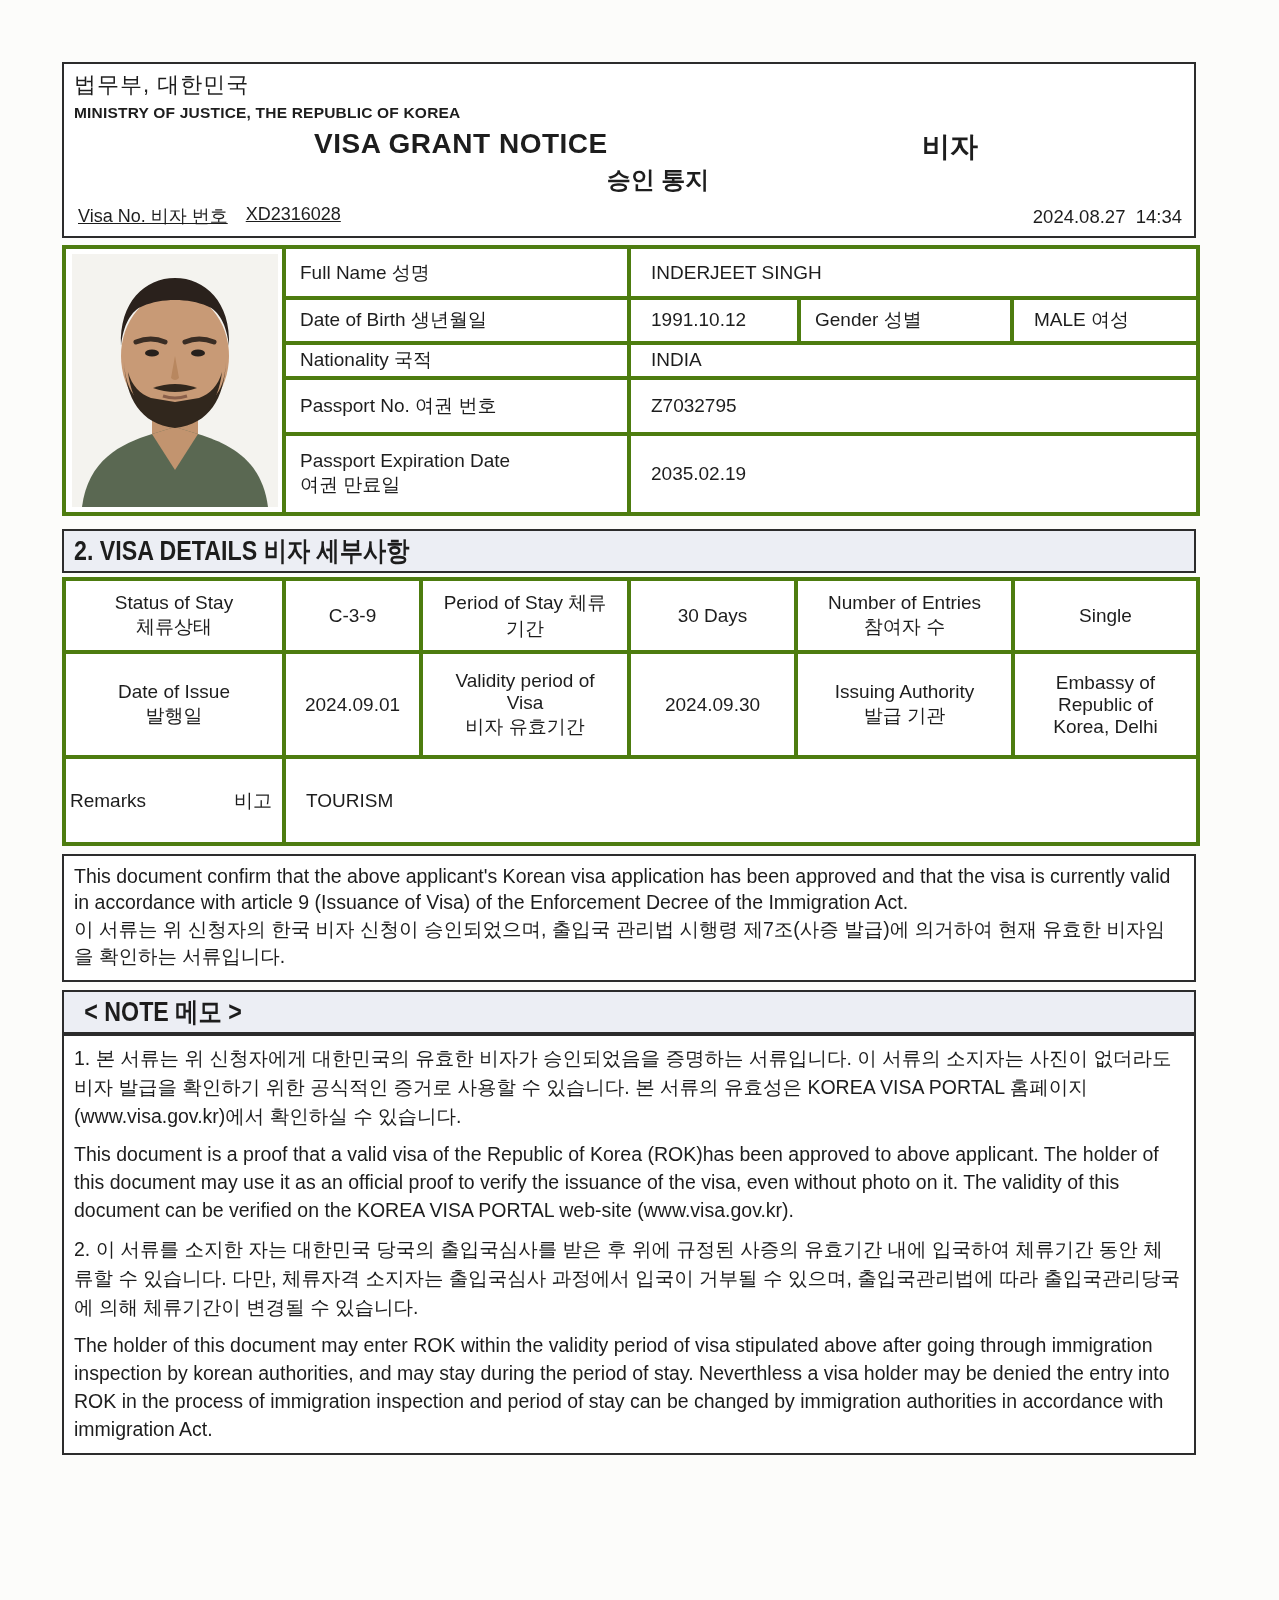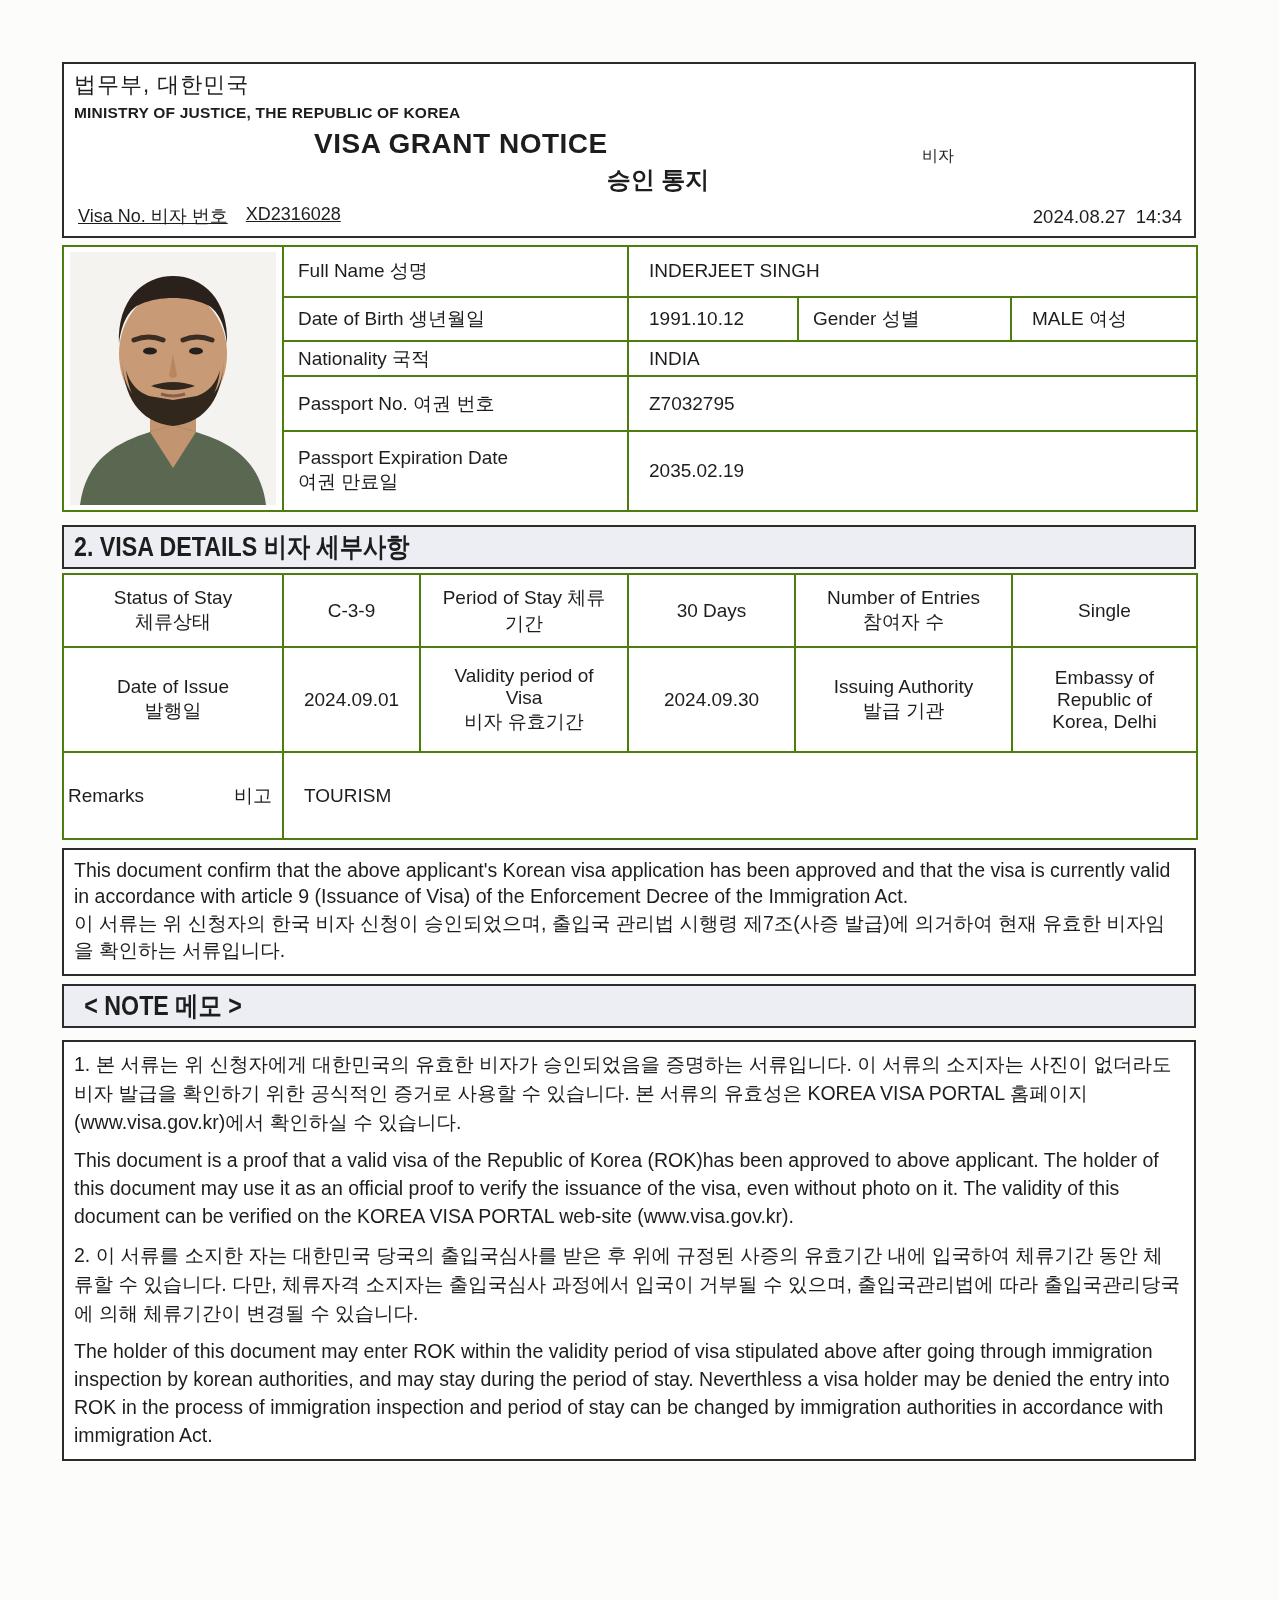--- a/index.html
+++ b/index.html
@@ -7,34 +7,34 @@
   .doc { position:absolute; left:62px; top:62px; width:1134px; }
 
   .box { border:2px solid #2c2c2c; background:#fff; }
 
   
   .top-box { padding:6px 12px 8px 10px; }
   .ministry-ko { font-size:22px; letter-spacing:1px; }
   .ministry-en { font-size:15.5px; font-weight:bold; margin-top:4px; letter-spacing:.2px; }
   .title-row { position:relative; height:38px; margin-top:4px; }
   .title-en { position:absolute; left:240px; top:2px; font-size:28px; font-weight:bold; letter-spacing:.5px; }
-  .visa-ko  { position:absolute; left:848px; top:20px; font-size:16px; font-weight:normal; }
+  .visa-ko  { position:absolute; left:848px; top:2px; font-size:28px; font-weight:bold; }
   .subtitle-row { text-align:center; font-size:24px; font-weight:bold; height:34px; text-indent:60px; }
   .visano-row { display:flex; justify-content:space-between; align-items:flex-end; margin-top:6px; font-size:18px; }
   .visano-left { display:flex; gap:18px; padding-left:4px;text-decoration:underline; }
   .visano-date { white-space:pre; font-size:18.5px; }
 
   
   .section-bar { border:2px solid #2c2c2c; background:#eceef4; height:44px; display:flex; align-items:center; padding-left:10px; overflow:hidden; }
   .condensed { display:inline-block; transform:scaleX(.86); transform-origin:0 50%; font-weight:bold; font-size:27px; letter-spacing:0; white-space:nowrap; }
   .gap4 { margin-top:5px; } .gap6 { margin-top:7px; }
 
   
   table { border-collapse:collapse; width:1134px; table-layout:fixed; }
-  td { border:2px solid #4d7c0f; background:#fff; font-size:19px; vertical-align:middle; }
+  td { border:4px solid #4d7c0f; background:#fff; font-size:19px; vertical-align:middle; }
   .lbl { padding-left:14px; }
   .val { padding-left:20px; }
   .pre { white-space:pre-line; }
   .photo-cell { padding:5px 6px; vertical-align:top; }
   .photo-cell svg { display:block; }
   .vcell { text-align:center; padding:2px 4px; }
   .remarks-lbl { display:flex; justify-content:space-between; padding:0 10px 0 4px; align-items:center; height:100%; }
 
   
   .para-box { padding:8px 12px 10px 10px; }
@@ -176,20 +176,20 @@
 
   <div class="box para-box" style="margin-top:8px">
     <div class="para-en">This document confirm that the above applicant's Korean visa application has been approved and that the visa is currently valid in accordance with article 9 (Issuance of Visa) of the Enforcement Decree of the Immigration Act.</div>
     <div class="para-ko">이 서류는 위 신청자의 한국 비자 신청이 승인되었으며, 출입국 관리법 시행령 제7조(사증 발급)에 의거하여 현재 유효한 비자임을 확인하는 서류입니다.</div>
   </div>
 
   <div class="section-bar" style="margin-top:8px">
     <span class="condensed" style="padding-left:12px">&lt;  NOTE 메모  &gt;</span>
   </div>
 
-  <div class="box note-box" style="margin-top:12px">
+  <div class="box note-box" style="margin-top:0">
     <p class="note-ko">1.   본 서류는 위 신청자에게 대한민국의 유효한 비자가 승인되었음을 증명하는 서류입니다. 이 서류의 소지자는 사진이 없더라도 비자 발급을 확인하기 위한 공식적인 증거로 사용할 수 있습니다. 본 서류의 유효성은 KOREA VISA PORTAL 홈페이지(www.visa.gov.kr)에서 확인하실 수 있습니다.</p>
     <p class="note-en">This document is a proof that a valid visa of the Republic of Korea (ROK)has been approved to above applicant. The holder of this document may use it as an official proof to verify the issuance of the visa, even without photo on it. The validity of this document can be verified on the KOREA VISA PORTAL web-site (www.visa.gov.kr).</p>
     <p class="note-ko">2.   이 서류를 소지한 자는 대한민국 당국의 출입국심사를 받은 후 위에 규정된 사증의 유효기간 내에 입국하여 체류기간 동안 체류할 수 있습니다. 다만, 체류자격 소지자는 출입국심사 과정에서 입국이 거부될 수 있으며, 출입국관리법에 따라 출입국관리당국에 의해 체류기간이 변경될 수 있습니다.</p>
     <p class="note-en">The holder of this document may enter ROK within the validity period of visa stipulated above after going through immigration inspection by korean authorities, and may stay during the period of stay. Neverthless a visa holder may be denied the entry into ROK in the process of immigration inspection and period of stay can be changed by immigration authorities in accordance with immigration Act.</p>
   </div>
 
 </div>
 
 </body></html>

